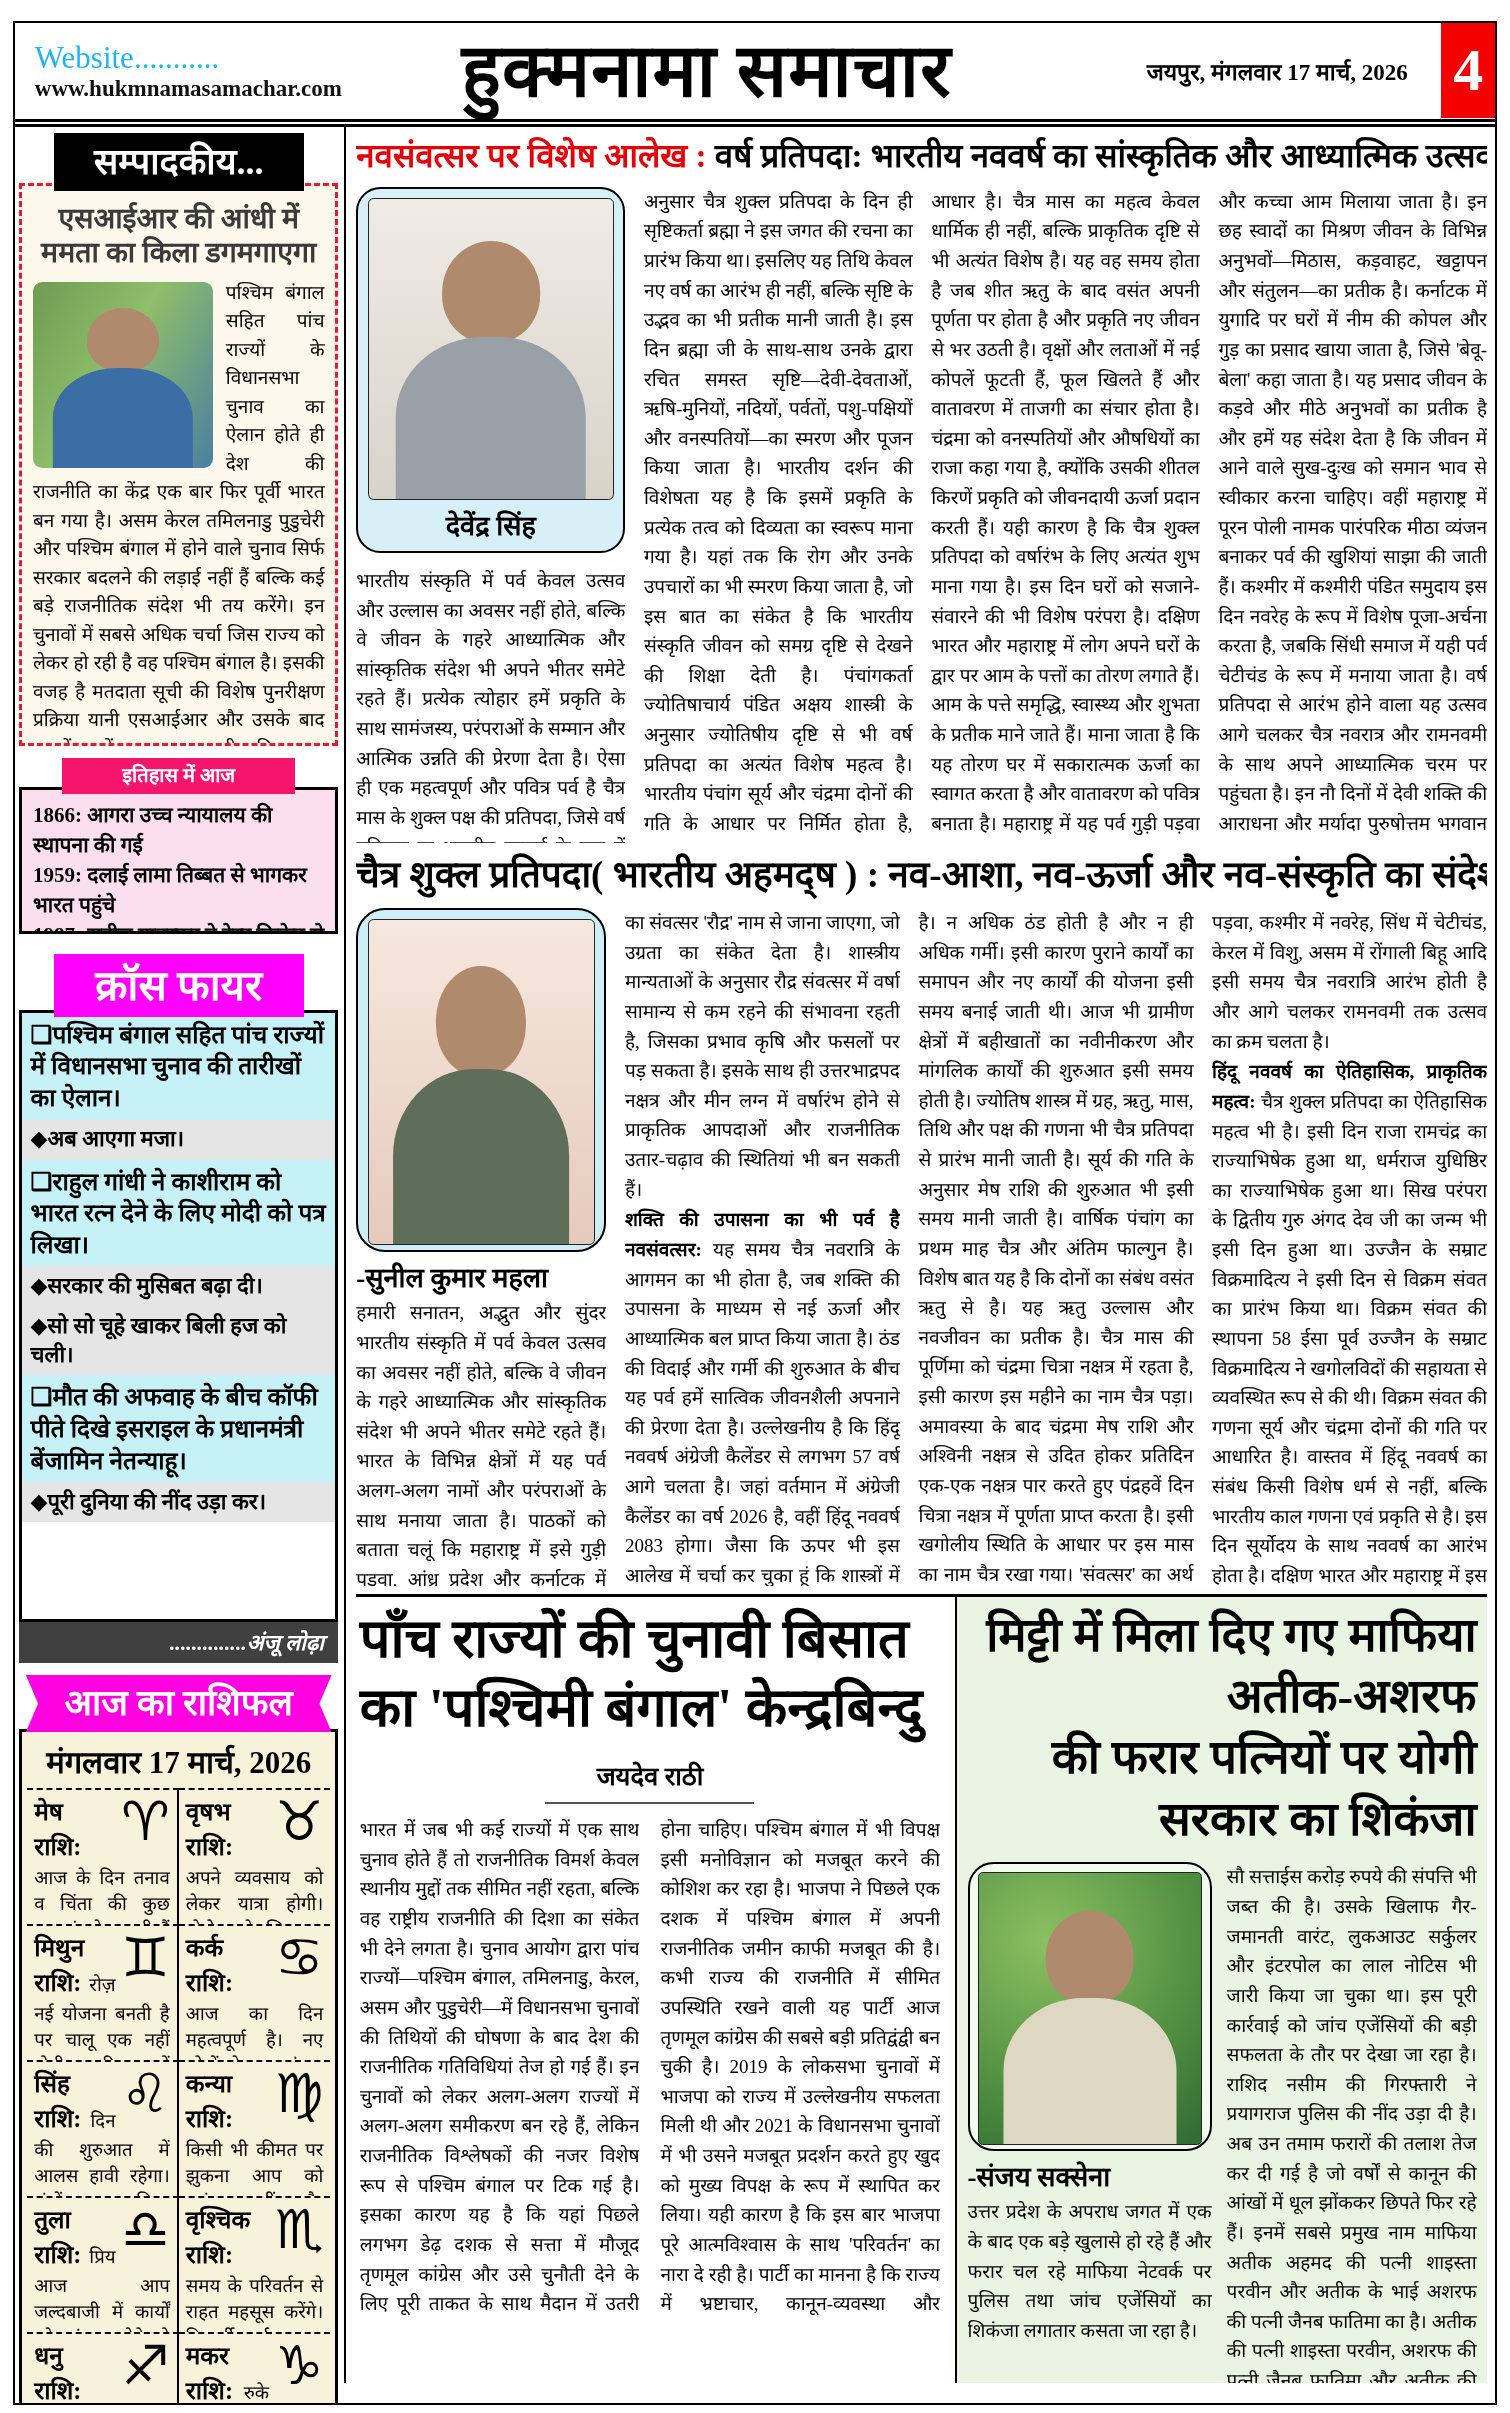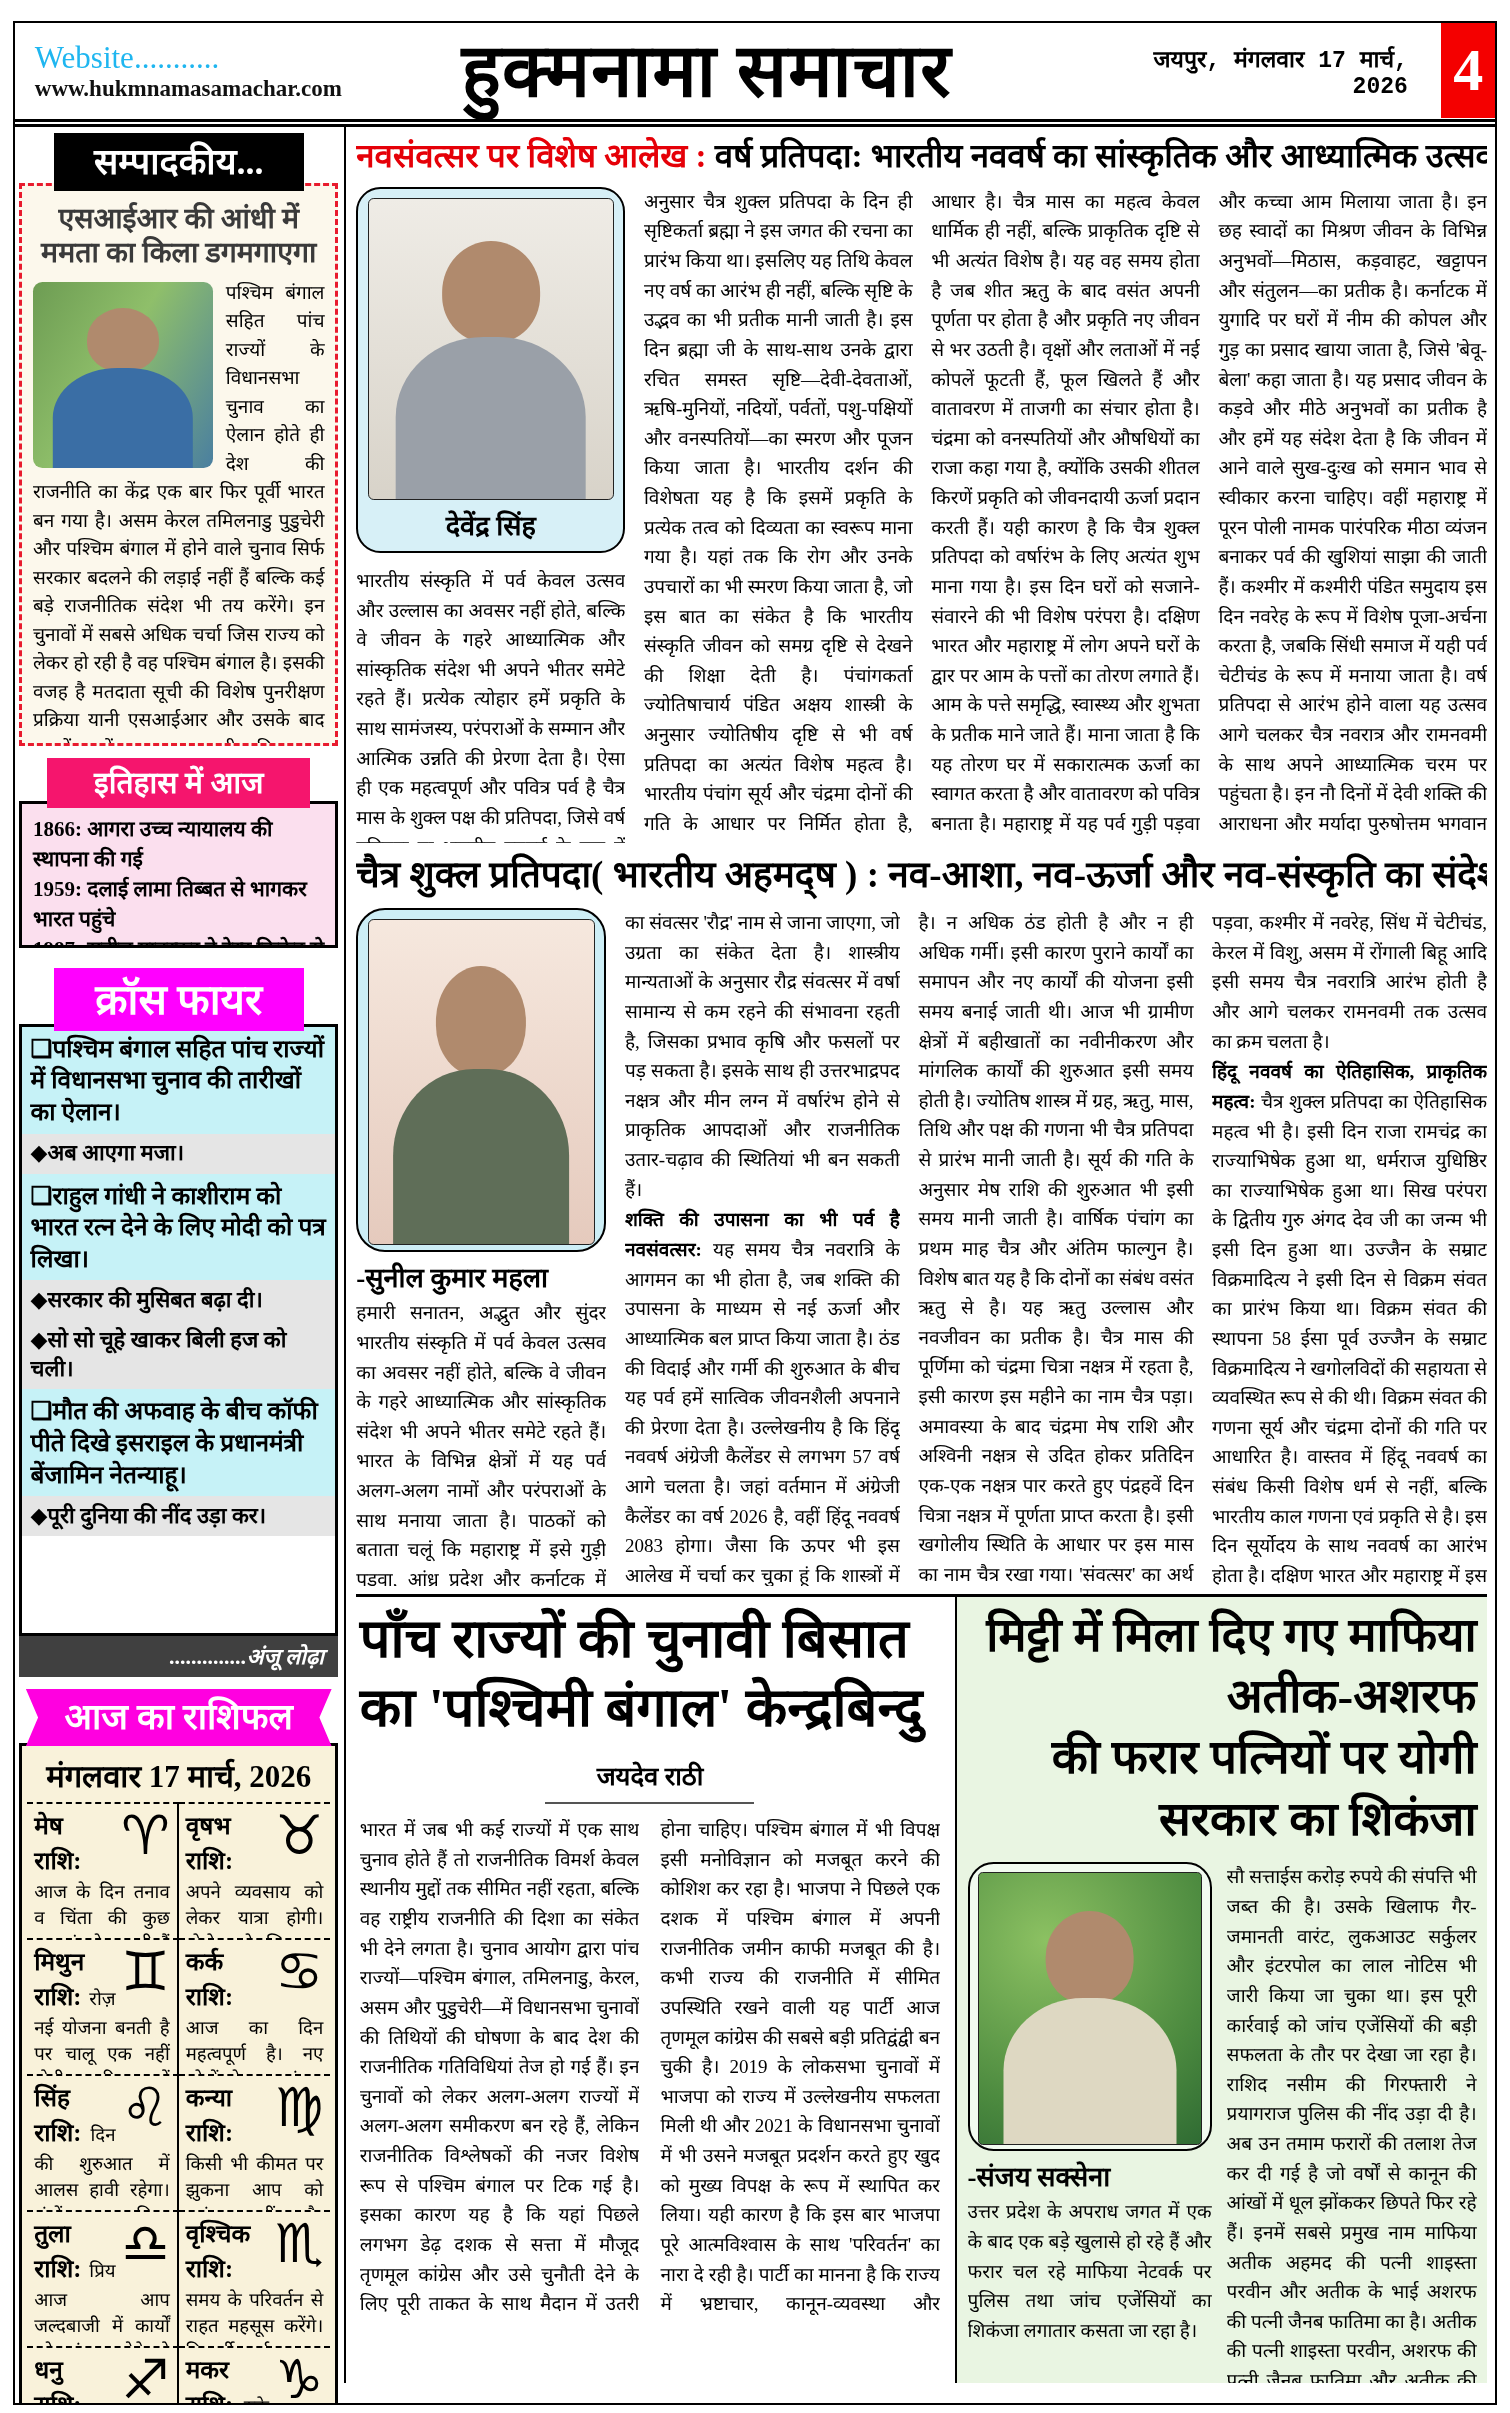--- a/index.html
+++ b/index.html
@@ -10,43 +10,43 @@
           border:2.9px solid #000; background:#fff; overflow:hidden; }
 
   
   .masthead { position:relative; height:104px; border-bottom:8.1px double #000;
               display:flex; align-items:center; padding:3.5px 70px 3.5px 20px; }
   .mh-left { width:279px; }
   .website-label { color:#1fb6f0; font-size:31px; font-weight:normal; }
   .website-url { color:#111; font-size:23px; font-weight:bold; }
   .mh-title { flex:1; text-align:center; font-size:74px; font-weight:bold; color:#000;
               letter-spacing:1.2px; line-height:1; }
-  .mh-right { width:326px; text-align:right; font-size:23px; font-weight:bold; padding-right:17.4px;font-family:Liberation Mono, monospace; }
+  .mh-right { width:326px; text-align:right; font-size:23px; font-weight:bold; padding-right:17.4px; }
   .page-num-box { position:absolute; right:0; top:0; width:54px; height:95px; background:#f40000;
                   color:#fff; display:flex; align-items:center; justify-content:center;
                   font-size:60px; font-weight:bold; }
 
   
   .content { display:flex; height:2256px; }
   .left-rail { width:331px; border-right:2.9px solid #000; padding:5.8px 5.8px 0 4.7px; flex:none; }
   .main-area { flex:1; padding:3.5px 8.1px 0 10.5px; overflow:hidden; }
 
   
   .edit-header { width:250px; margin:0 auto -8.1px; background:#000; color:#fff; text-align:center;
                  font-size:36px; font-weight:bold; padding:3.5px 0 5.8px; position:relative; z-index:2; }
   .editorial-box { border:3.5px dashed #e81b2e; background:#fcf8ec; padding:16.3px 10.5px 7px;
                    height:563px; overflow:hidden; position:relative; }
   .edit-headline { font-size:28.5px; font-weight:bold; color:#3a3a3a; text-align:center; line-height:1.2;
                    margin-bottom:8.1px; }
   .edit-photo { float:left; width:180px; height:186px; border-radius:9.3px; margin:3.5px 12.8px 4.7px 0; }
   .edit-body p { font-size:19px; line-height:1.5; text-align:justify; }
 
   
-  .hist-header { width:263px; margin:11.6px auto -7px; background:#f5156d; color:#fff; text-align:center;
-                 font-size:30px; font-weight:bold; padding:3.5px 0 5.8px; position:relative; z-index:2; }
+  .hist-header { width:233px; margin:11.6px auto -7px; background:#f5156d; color:#fff; text-align:center;
+                 font-size:20px; font-weight:bold; padding:3.5px 0 5.8px; position:relative; z-index:2; }
   .history-box { border:3.5px solid #000; background:#fbdfee; padding:11.6px 10.5px 4.7px; height:147px; overflow:hidden; }
   .hist-item { font-size:21px; font-weight:bold; line-height:1.42; }
 
   
   .cf-header { width:250px; margin:20px auto -7px; background:#ff00ff; color:#fff; text-align:center;
                font-size:42px; font-weight:bold; padding:1.2px 0 4.7px; position:relative; z-index:2; }
   .crossfire-box { border:3.5px solid #000; background:#fff; height:612px; overflow:hidden; }
   .cf-item { font-weight:bold; padding:5.8px 8.1px; line-height:1.3; }
   .cf-news { background:#c6f2f7; font-size:24.4px; }
   .cf-quip { background:#e5e5e5; font-size:22px; }

